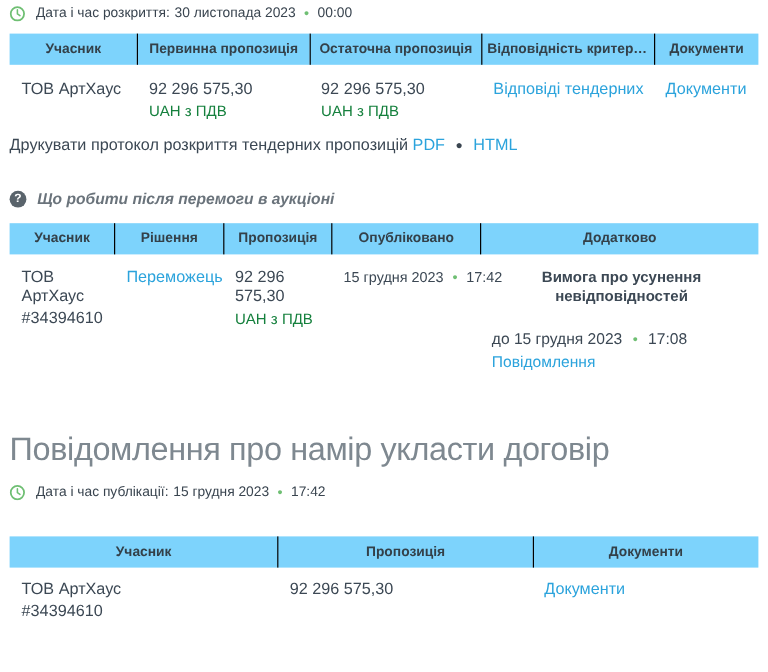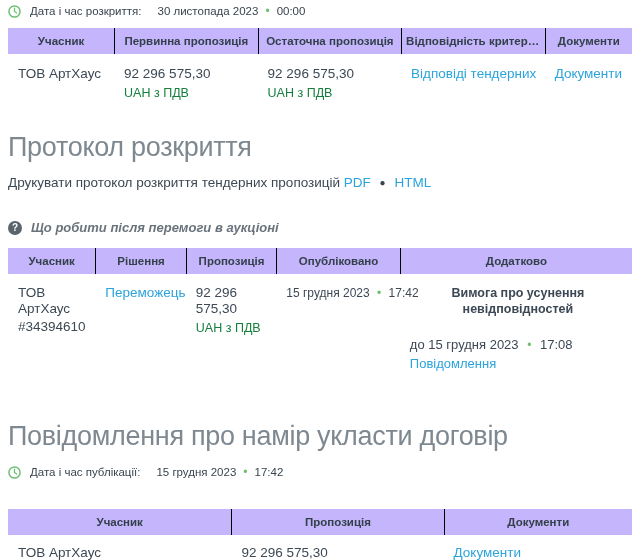--- a/index.html
+++ b/index.html
@@ -12,27 +12,27 @@
   }
   .page { padding: 0 8px; }
 
   
   .date-line {
     display: flex; align-items: center;
     font-size: 11.5px; color: #39444f;
     margin-top: 4px;
   }
   .date-line .clock { width: 13px; height: 13px; margin-right: 9px; flex: none; }
-  .date-line .lbl { margin-right: 16px; }
+  .date-line .lbl { margin-right: 4px; }
   .gdot { color: #6fbf73; font-size: 12px; margin: 0 7px; }
 
   
   table { width: 100%; border-collapse: separate; border-spacing: 0; table-layout: fixed; margin-top: 10px; }
   th {
-    background: #c4b5fd; color: #334049;
+    background: #7dd3fc; color: #334049;
     font-size: 11.5px; font-weight: 700;
     padding: 7px 4px; text-align: center;
     overflow: hidden; white-space: nowrap; text-overflow: ellipsis;
   }
   th + th { border-left: 1px solid #000000; }
   td {
     font-size: 13.5px; color: #3c4854;
     padding: 12px 6px 0 10px; vertical-align: top; text-align: left;
     line-height: 16px;
   }
@@ -123,21 +123,20 @@
         <td>
           <a class="link">Відповіді тендерних</a>
         </td>
         <td>
           <a class="link">Документи</a>
         </td>
       </tr>
     </tbody>
   </table>
 
-  <h1>Протокол розкриття</h1>
   <div class="print-line">
     <span>Друкувати протокол розкриття тендерних пропозицій</span>
     <a class="link">PDF</a>
     <span class="bullet">●</span>
     <a class="link">HTML</a>
   </div>
 
   <div class="hint-line">
     <span class="q-icon">?</span>
     <span>Що робити після перемоги в аукціоні</span>

